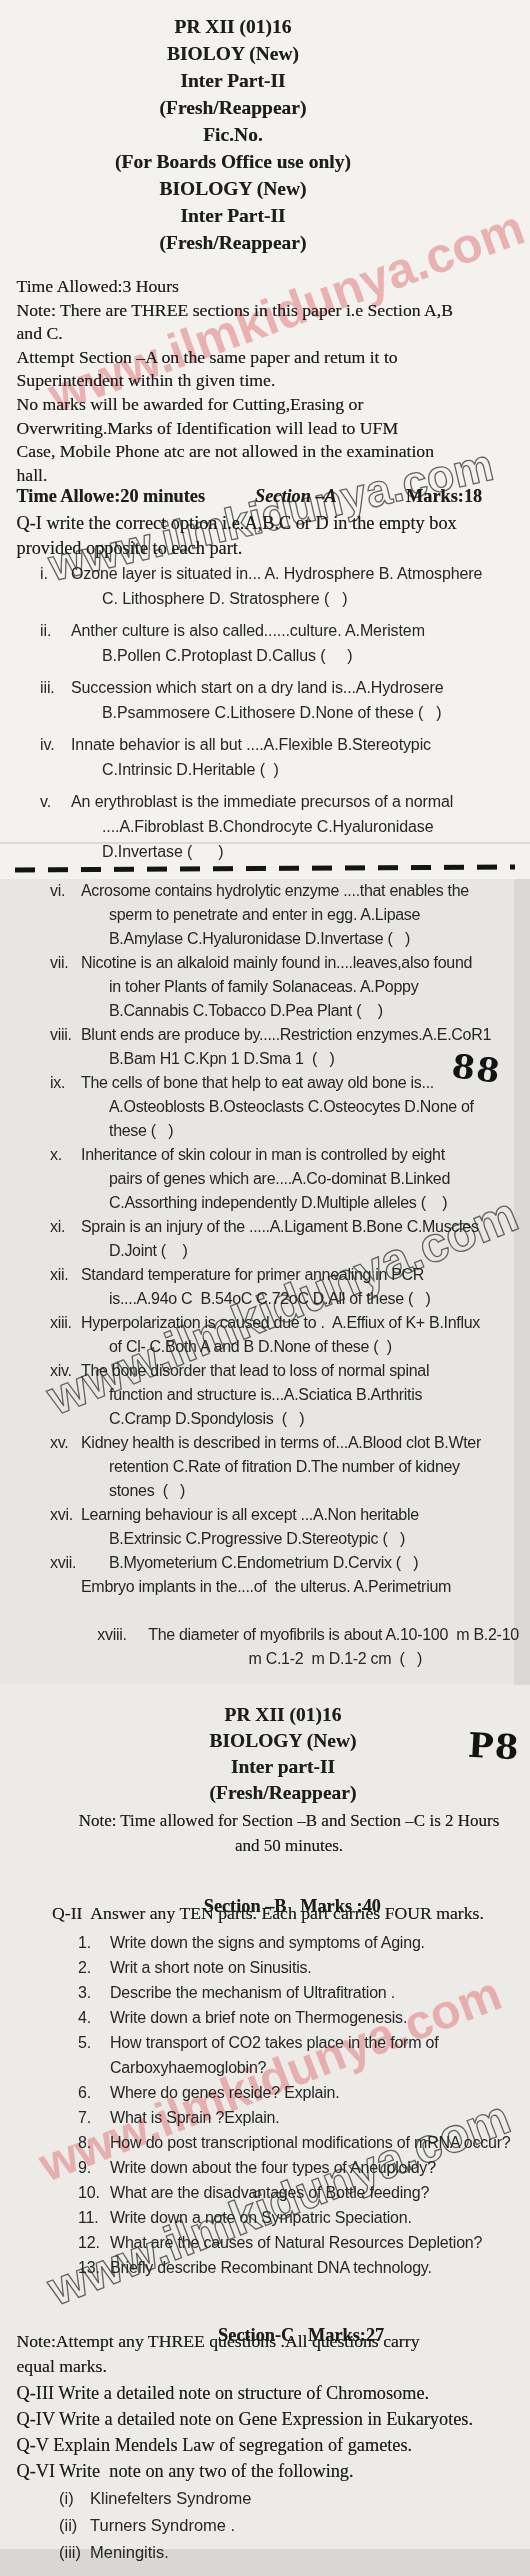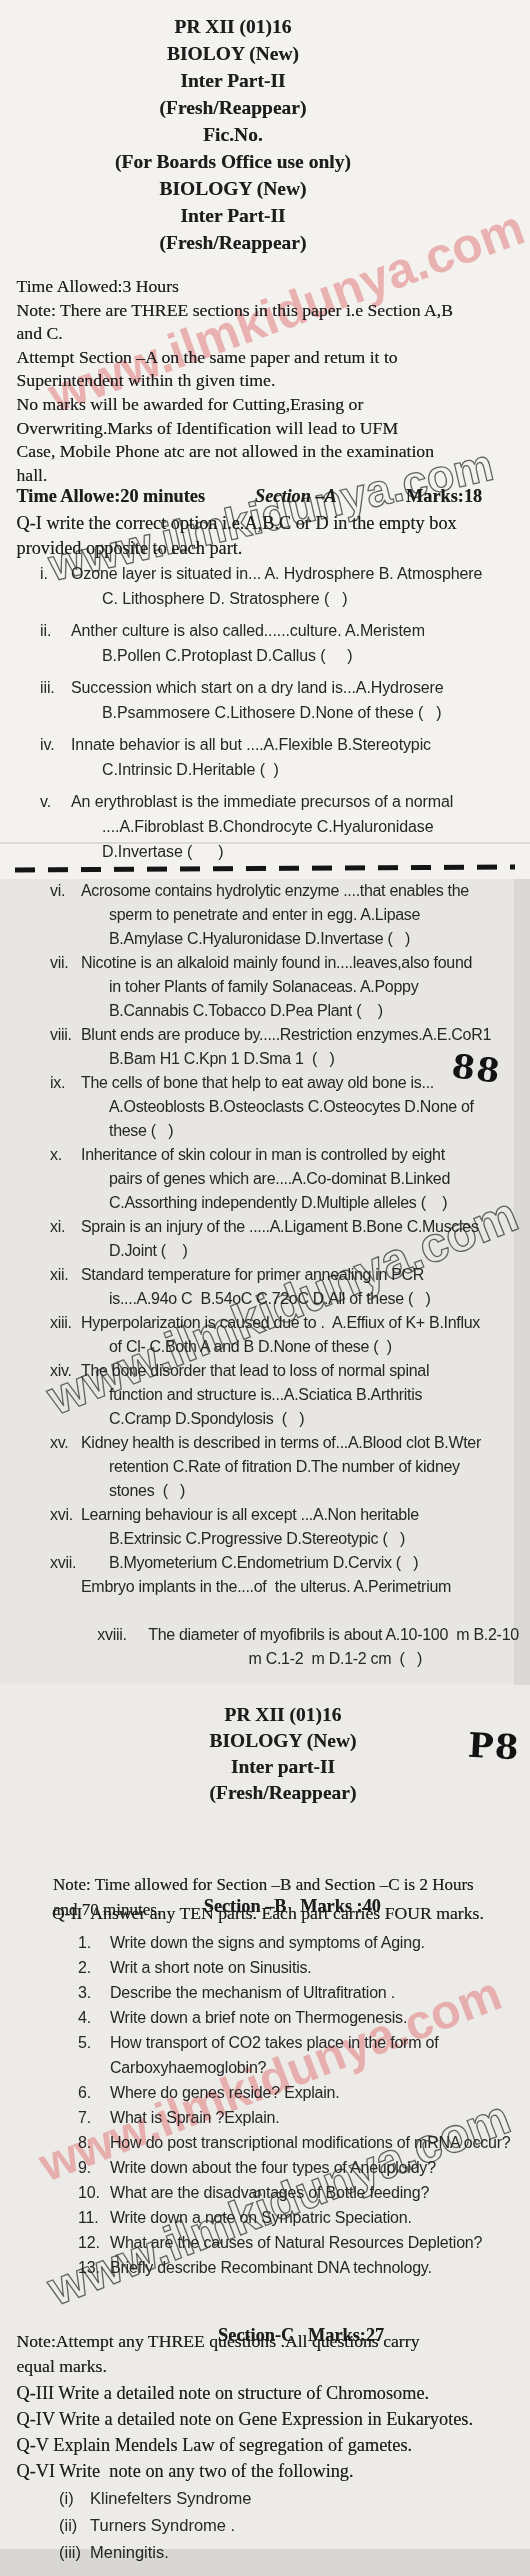--- a/index.html
+++ b/index.html
@@ -291,24 +291,24 @@
   <div id="markP8" class="hand">P8</div>
 
   <div class="sec hdr3 txtshadow" style="top:1702px;">
 
   <div class="ln">PR XII (01)16</div>
       <div class="ln">BIOLOGY (New)</div>
       <div class="ln">Inter part-II</div>
       <div class="ln">(Fresh/Reappear)</div>
     </div>
 
-  <div class="sec note3 txtshadow" style="top:1872px;">
+  <div class="sec note3 txtshadow" style="top:1808px;text-align:center;">
 
   <div class="ln">Note: Time allowed for Section –B and Section –C is 2 Hours</div>
-      <div class="ln">and 70 minutes.</div>
+      <div class="ln">and 50 minutes.</div>
     </div>
 
   <div class="sec secrow txtshadow" style="top:1875px;transform:translateX(17.7px);">
     <span>Section –B</span><span>   </span><span>Marks :40</span>
   </div>
 
   <div class="sec qiihead txtshadow" style="top:1903px;">Q-II  Answer any TEN parts. Each part carries FOUR marks.</div>
 
   <div class="sec q2" style="top:1930px;">
 

